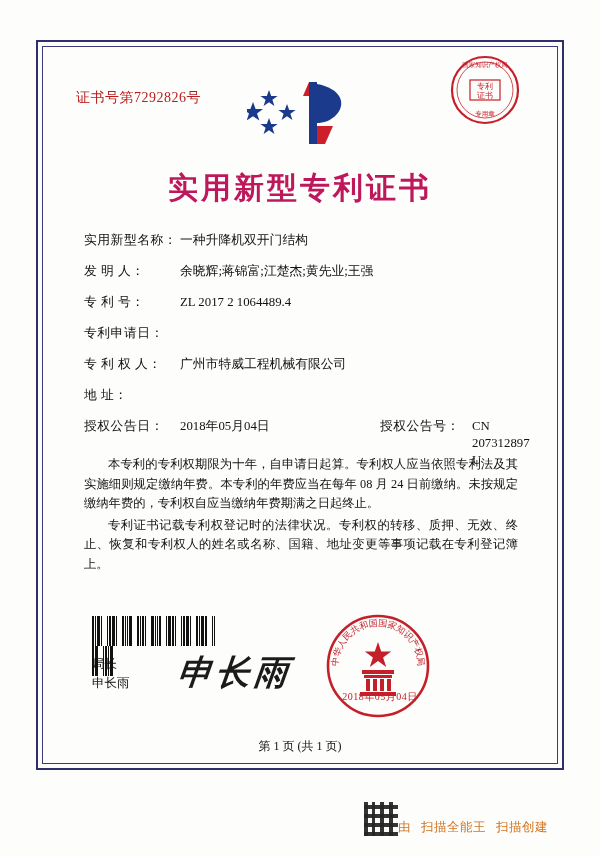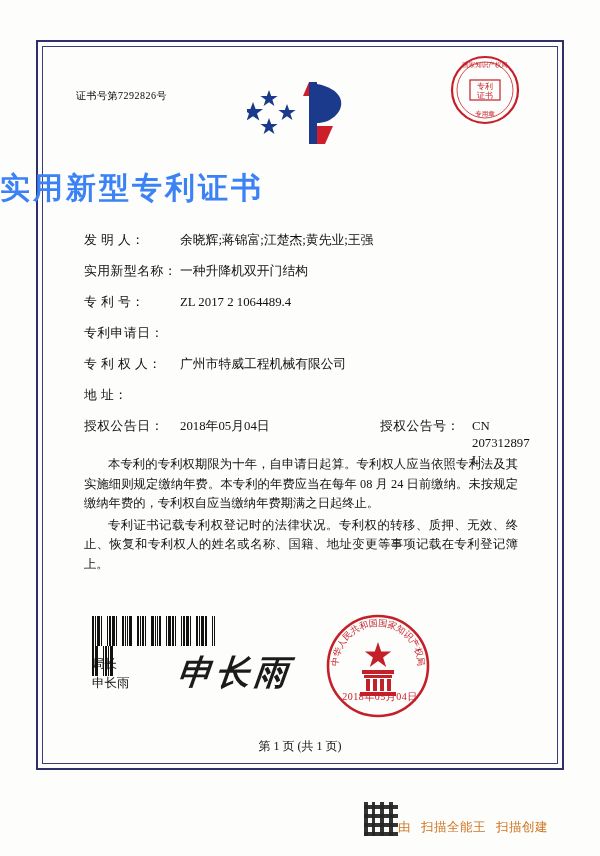--- a/index.html
+++ b/index.html
@@ -50,23 +50,23 @@
   .corner.tl { left: 36px;  top: 40px;  border-right: none; border-bottom: none; }
   .corner.tr { left: 538px; top: 40px;  border-left: none;  border-bottom: none; }
   .corner.bl { left: 36px;  top: 744px; border-right: none; border-top: none; }
   .corner.br { left: 538px; top: 744px; border-left: none;  border-top: none; }
 
   
   .serial {
     position: absolute;
     left: 76px;
     top: 89px;
-    font-size: 10px;
-    letter-spacing: 0.5px;
-    color: #000000;
+    font-size: 14px;
+    letter-spacing: 0.5px;
+    color: #b91c1c;
   }
 
   
   .emblem {
     position: absolute;
     left: 247px;
     top: 78px;
     width: 106px;
     height: 70px;
   }
@@ -78,24 +78,25 @@
     top: 53px;
     width: 74px;
     height: 74px;
   }
 
   .main-title {
     position: absolute;
     left: 0;
     top: 168px;
     width: 600px;
+    text-align: center;
     font-size: 30px;
     font-weight: bold;
     letter-spacing: 3px;
-    color: #3b82f6;
+    color: #be185d;
     font-family: "Liberation Serif", "DejaVu Serif", serif;
   }
 
   
   .fields {
     position: absolute;
     left: 84px;
     top: 232px;
     width: 440px;
     font-size: 12.8px;
@@ -283,26 +284,26 @@
         <text x="37" y="36" text-anchor="middle">专利</text>
         <text x="37" y="45" text-anchor="middle">证书</text>
       </g>
     </svg>
   </div>
 
   <div class="main-title">实用新型专利证书</div>
 
   <div class="fields">
     <div class="field-row">
+      <div class="field-label">实用新型名称：</div>
+      <div class="field-value">一种升降机双开门结构</div>
+    </div>
+    <div class="field-row">
       <div class="field-label">发 明 人：</div>
       <div class="field-value">余晓辉;蒋锦富;江楚杰;黄先业;王强</div>
-    </div>
-    <div class="field-row">
-      <div class="field-label">实用新型名称：</div>
-      <div class="field-value">一种升降机双开门结构</div>
     </div>
     <div class="field-row">
       <div class="field-label">专 利 号：</div>
       <div class="field-value">ZL 2017 2 1064489.4</div>
     </div>
     <div class="field-row">
       <div class="field-label">专利申请日：</div>
     </div>
     <div class="field-row">
       <div class="field-label">专 利 权 人：</div>

